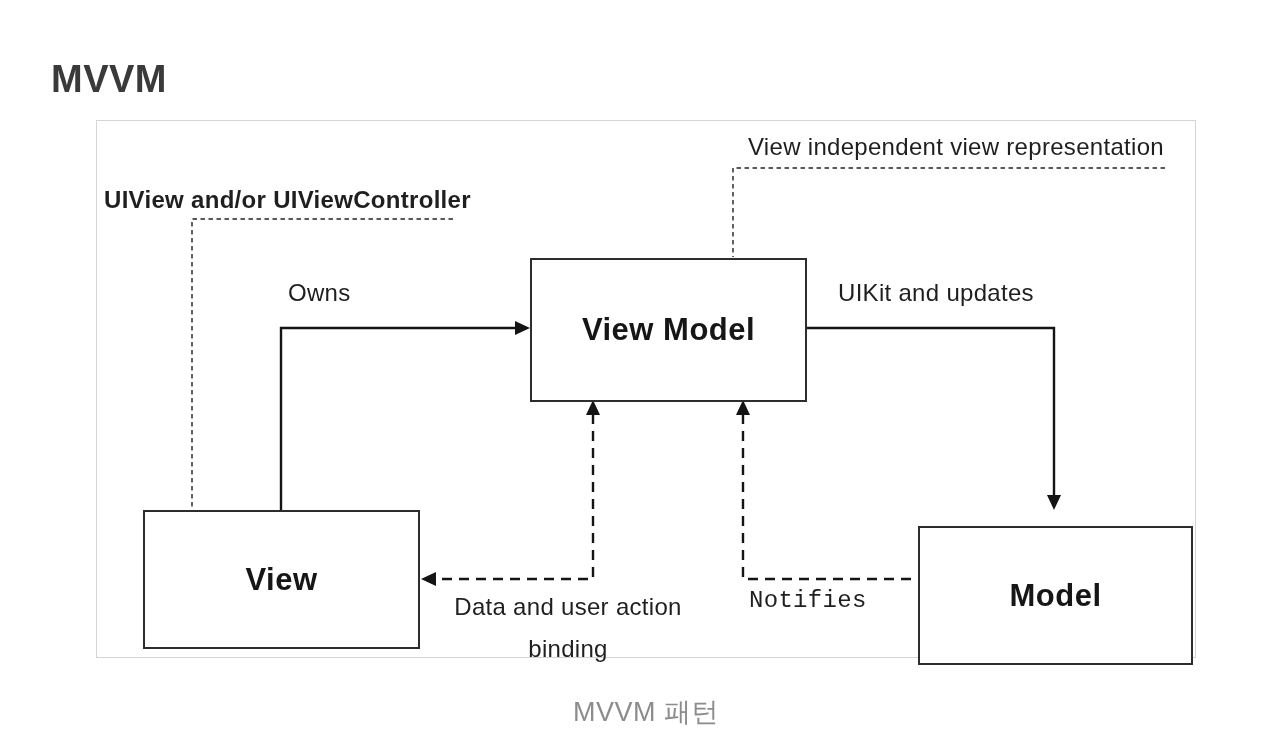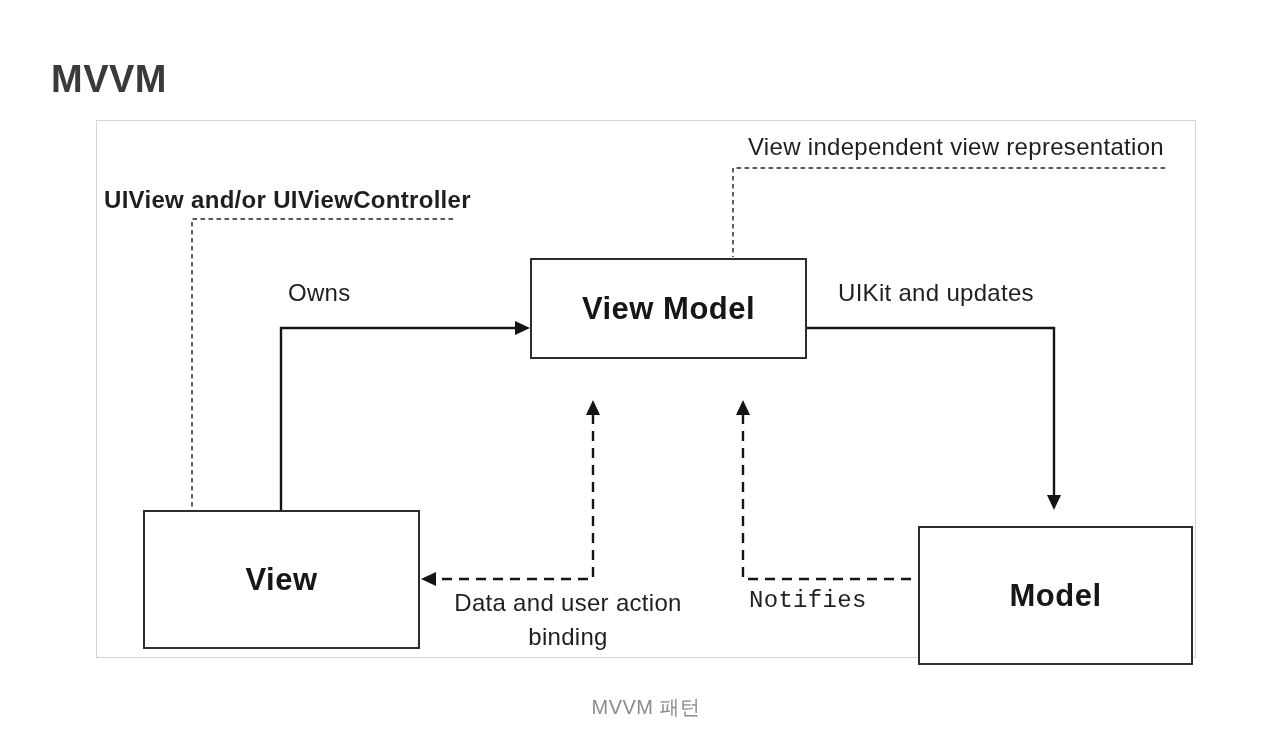--- a/index.html
+++ b/index.html
@@ -57,44 +57,44 @@
     border: 2px solid var(--box-border);
     display: flex;
     align-items: center;
     justify-content: center;
     font-size: 31px;
     font-weight: bold;
     color: #161616;
     z-index: 2;
     letter-spacing: 0.5px;
   }
-  .node-view-model { left: 530px; top: 258px; width: 277px; height: 101px; }
+  .node-view-model { left: 530px; top: 258px; width: 277px; height: 144px; }
   .node-view       { left: 143px; top: 510px; width: 277px; height: 139px; }
   .node-model      { left: 918px; top: 510px; width: 275px; height: 139px; margin-top: 16px; }
   .edge-label, .annotation {
     position: absolute;
     font-size: 24px;
     color: var(--text);
     white-space: nowrap;
     z-index: 3;
     letter-spacing: 0.3px;
   }
   .label-owns          { left: 288px; top: 279px; }
   .label-owns-updates  { left: 838px; top: 279px; }
-  .label-binding       { left: 440px; top: 586px; width: 256px; text-align: center; white-space: normal; line-height: 34px; }
+  .label-binding       { left: 440px; top: 586px; width: 256px; text-align: center; white-space: normal; line-height: 42px; }
   .label-notifies      { left: 749px; top: 587px; font-family: Liberation Mono, monospace; }
   .annotation-view       { left: 104px; top: 186px; font-weight: bold; }
   .annotation-view-model { left: 748px; top: 133px; }
   .diagram-caption {
     position: absolute;
     left: 96px;
     top: 694px;
     width: 1100px;
     text-align: center;
-    font-size: 20px;
+    font-size: 27px;
     color: var(--caption);
     z-index: 3;
     letter-spacing: 0.5px;
   }
   svg path { fill: none; }
 </style>
 </head>
 <body>
 
 <div class="page">

